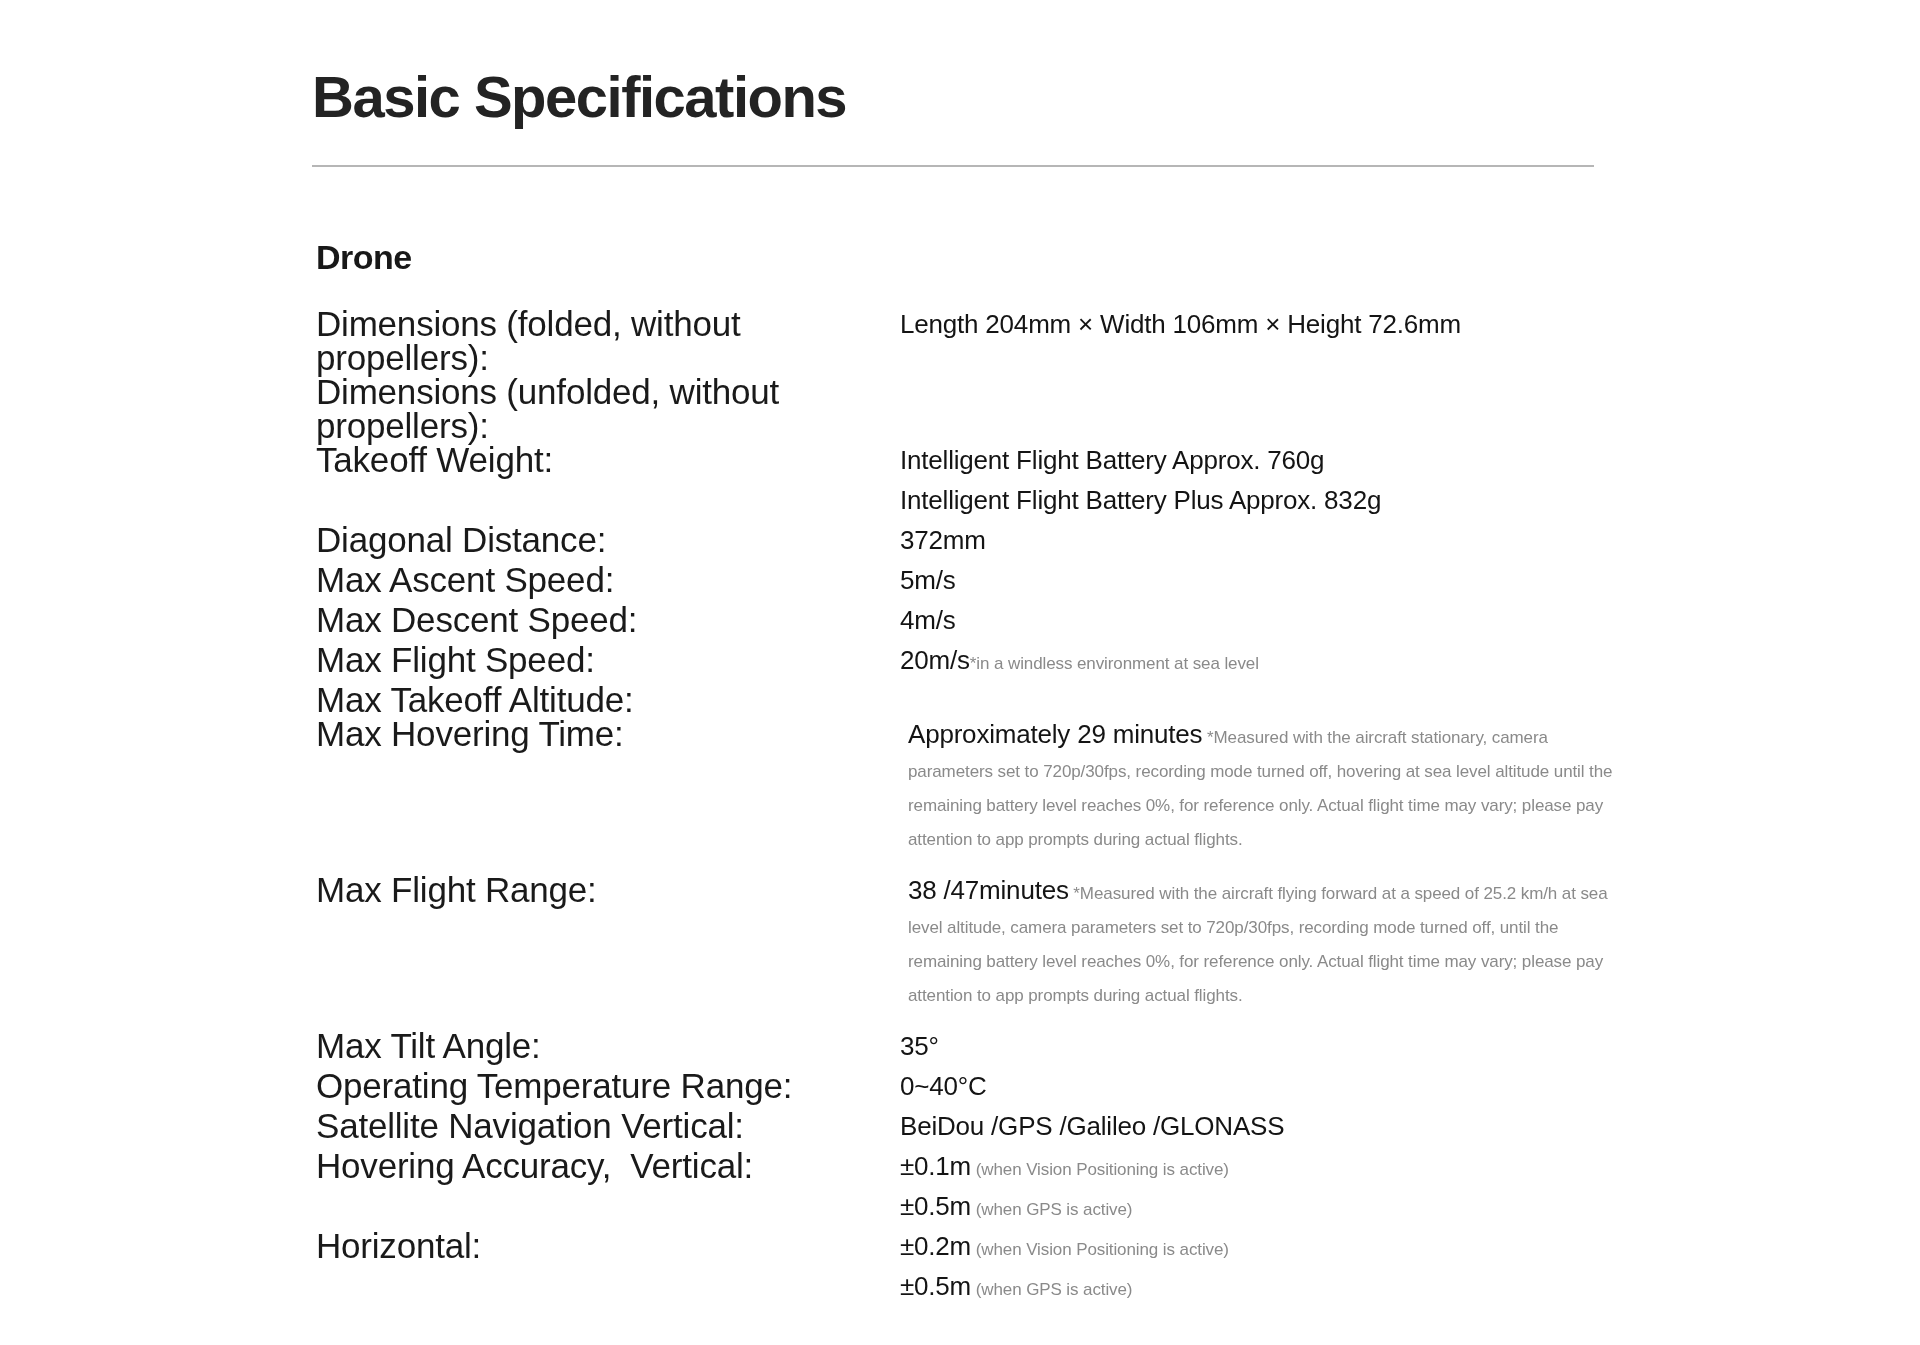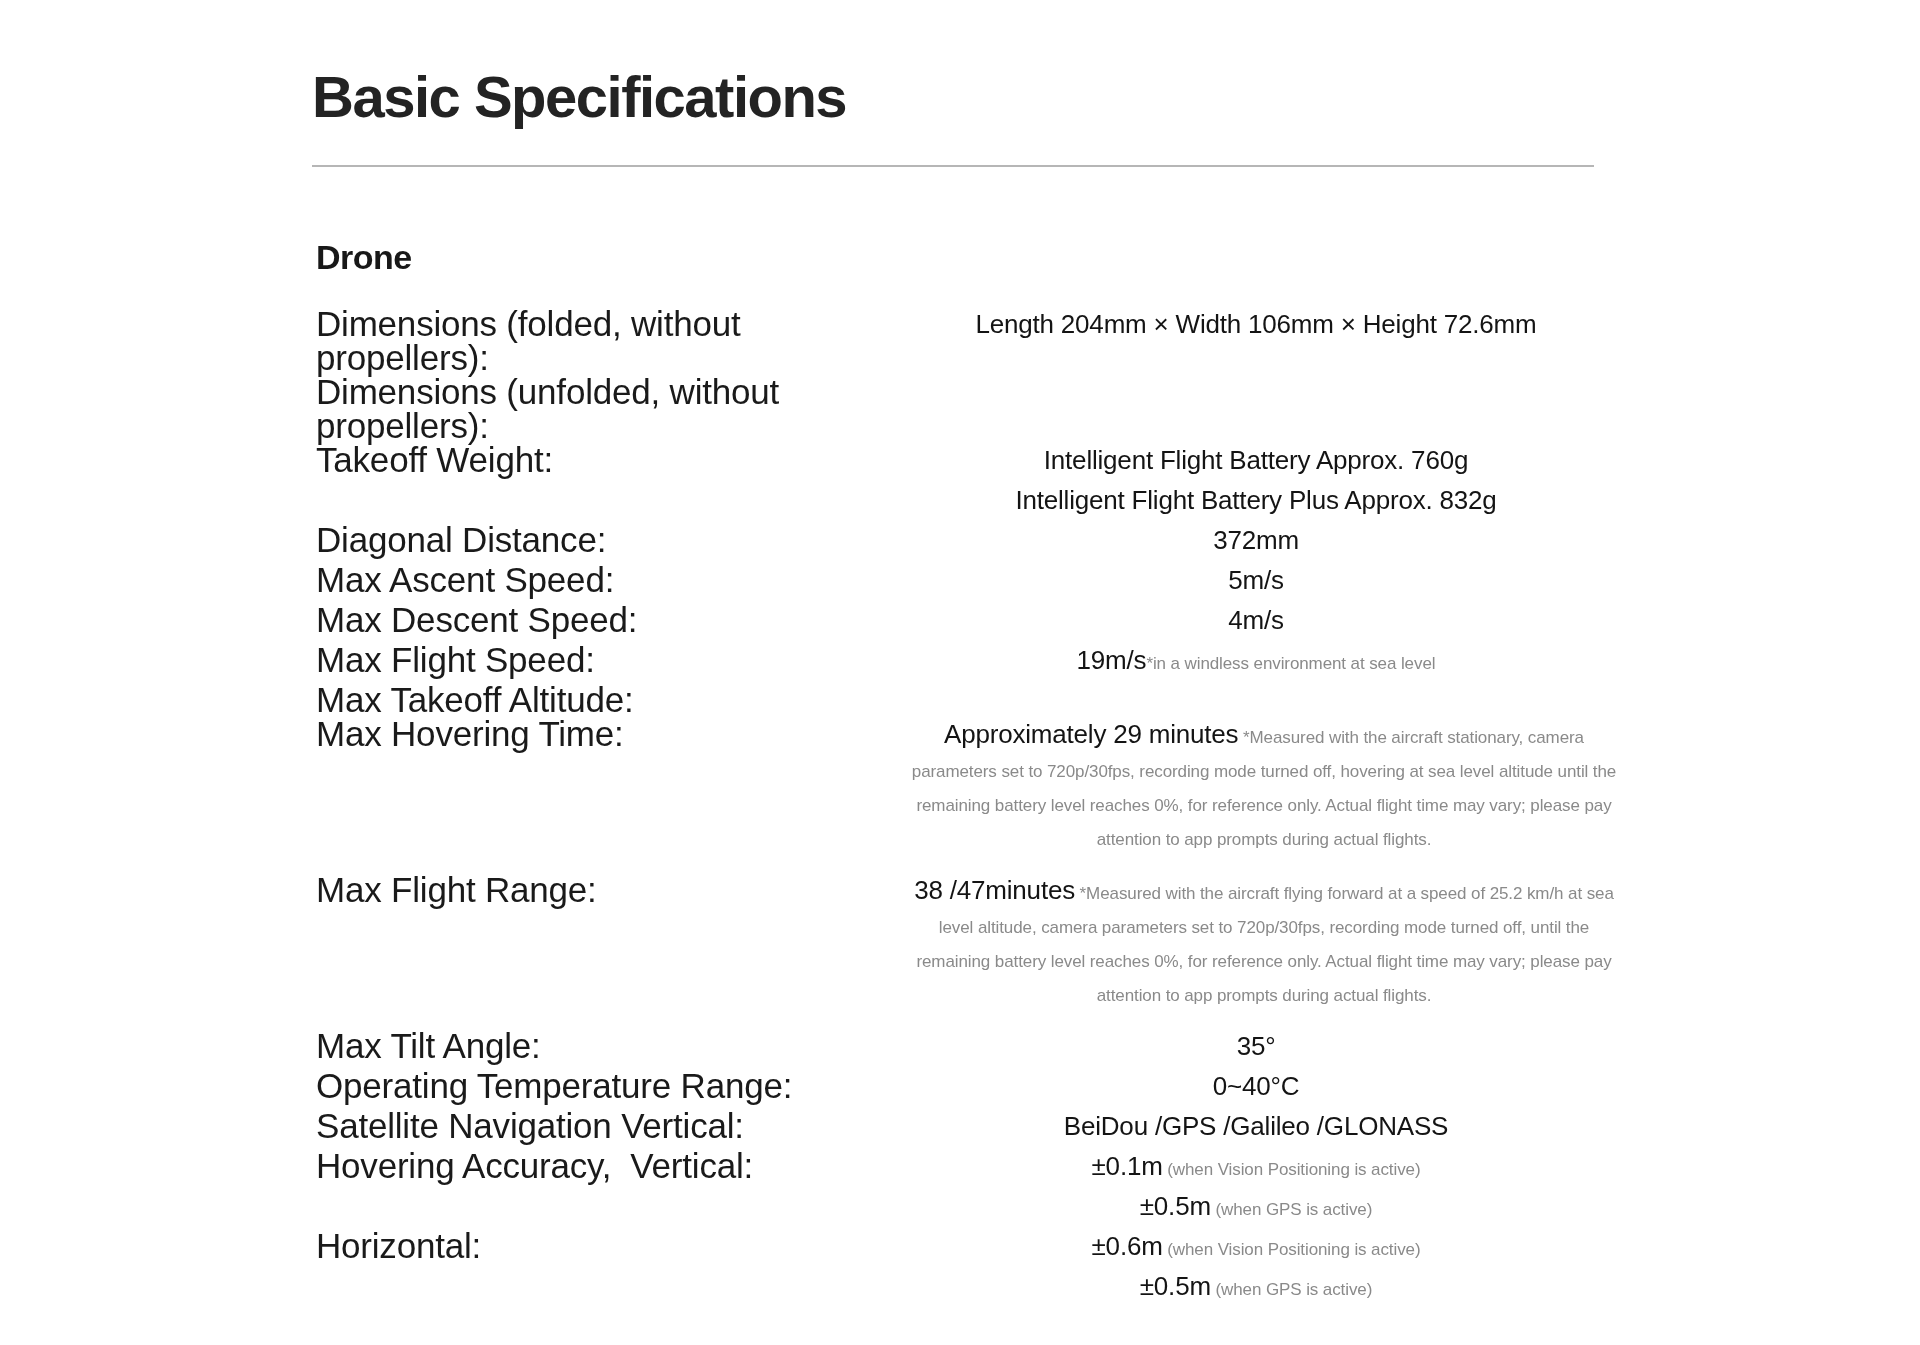--- a/index.html
+++ b/index.html
@@ -54,21 +54,20 @@
     width: 584px;
     font-size: 35px;
     line-height: 34px;
     letter-spacing: -0.2px;
     color: #1a1a1a;
     white-space: pre-wrap;
   }
   .spec-values {
     flex: 0 0 712px;
     width: 712px;
-    text-align: center;
   }
   .spec-line {
     font-size: 26px;
     line-height: 34px;
     letter-spacing: -0.2px;
     margin-bottom: 6px;
     color: #141414;
   }
   .spec-value { color: #141414; }
   .spec-note {
@@ -123,21 +122,21 @@
   <div class="spec-row">
     <div class="spec-label">Max Descent Speed:</div>
     <div class="spec-values">
             <div class="spec-line"><span class="spec-value">4m/s</span></div>
           </div>
   </div>
 
   <div class="spec-row">
     <div class="spec-label">Max Flight Speed:</div>
     <div class="spec-values">
-            <div class="spec-line"><span class="spec-value">19m/s</span><span class="spec-note">*in a windless environment at sea level</span></div>
+            <div class="spec-line"><span class="spec-value">20m/s</span><span class="spec-note">*in a windless environment at sea level</span></div>
           </div>
   </div>
 
   <div class="spec-row">
     <div class="spec-label">Max Takeoff Altitude:</div>
   </div>
 
   <div class="spec-row row--footnote">
     <div class="spec-label">Max Hovering Time:</div>
     <div class="spec-values">
@@ -177,20 +176,20 @@
     <div class="spec-label">Hovering Accuracy,  Vertical:</div>
     <div class="spec-values">
             <div class="spec-line"><span class="spec-value">±0.1m</span><span class="spec-note"> (when Vision Positioning is active)</span></div>
             <div class="spec-line"><span class="spec-value">±0.5m</span><span class="spec-note"> (when GPS is active)</span></div>
           </div>
   </div>
 
   <div class="spec-row">
     <div class="spec-label">Horizontal:</div>
     <div class="spec-values">
-            <div class="spec-line"><span class="spec-value">±0.6m</span><span class="spec-note"> (when Vision Positioning is active)</span></div>
+            <div class="spec-line"><span class="spec-value">±0.2m</span><span class="spec-note"> (when Vision Positioning is active)</span></div>
             <div class="spec-line"><span class="spec-value">±0.5m</span><span class="spec-note"> (when GPS is active)</span></div>
           </div>
   </div>
 
 </div>
   </div>
 </div>
 
 </body></html>

